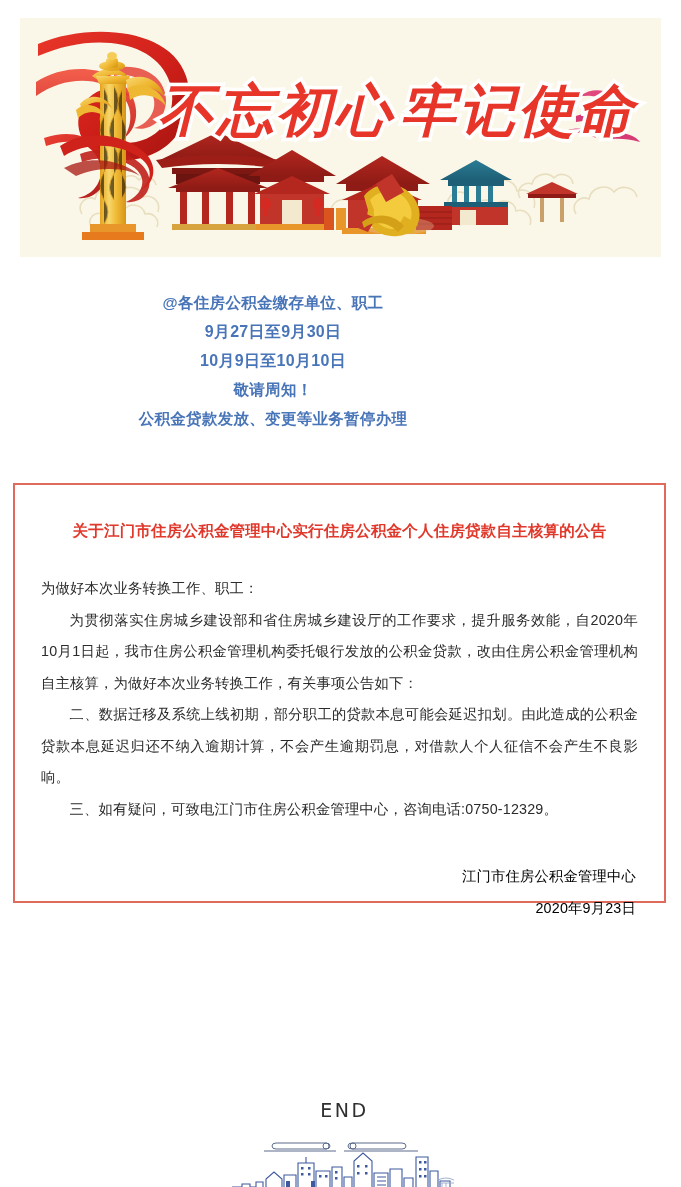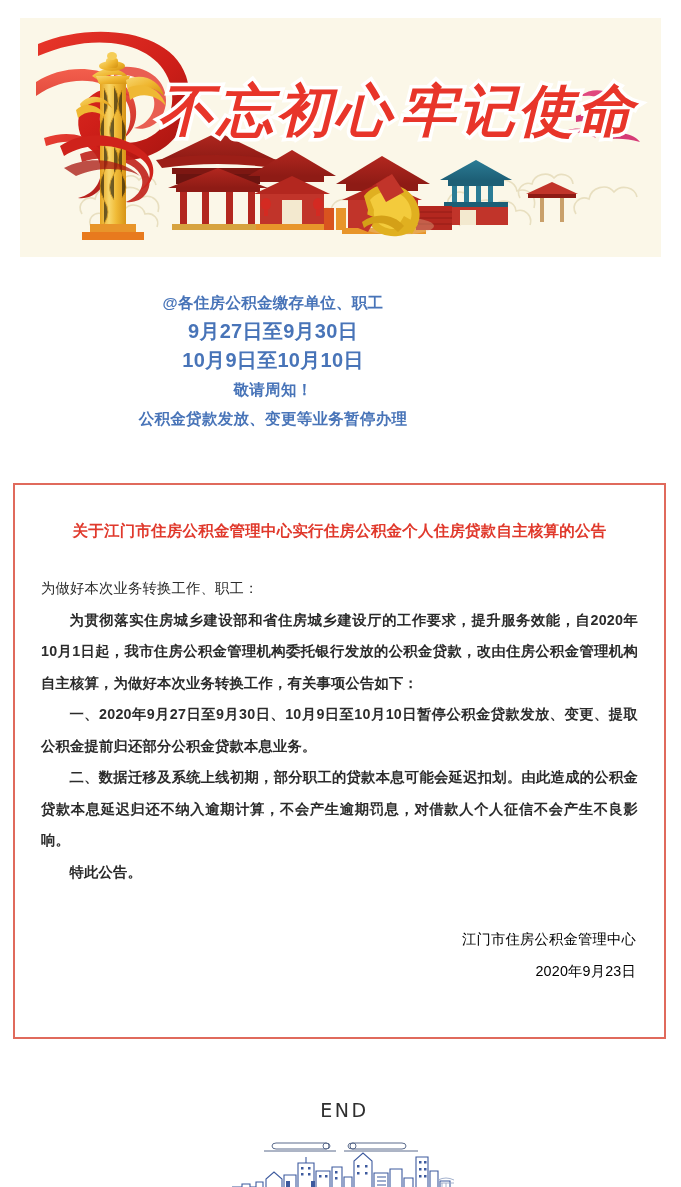--- a/index.html
+++ b/index.html
@@ -37,30 +37,30 @@
   }
   .notice-line {
     color: #4874b8;
     font-weight: bold;
     font-size: 15.5px;
     line-height: 29px;
     letter-spacing: 0.3px;
     white-space: nowrap;
   }
   .notice-line.num {
-    font-size: 20px;
+    font-size: 16px;
   }
 
   
   .announce-box {
     position: absolute;
     left: 13px;
     top: 483px;
     width: 653px;
-    height: 556px;
+    height: 420px;
     border: 2px solid #e06a5c;
     box-sizing: border-box;
     background: #ffffff;
   }
   .announce-title {
     color: #e0392c;
     font-weight: bold;
     font-size: 15.5px;
     line-height: 28px;
     text-align: center;
@@ -70,21 +70,21 @@
   .announce-body {
     margin: 28px 26px 0 26px;
     color: #2b2b2b;
     font-size: 14.3px;
     line-height: 31.5px;
     text-align: justify;
     text-justify: inter-ideograph;
     letter-spacing: 0.2px;
   }
   .announce-body p { margin: 0; }
-  .announce-body p.indent { text-indent: 2em; font-weight: bold; }
+  .announce-body p.indent { text-indent: 2em; }
   .sign-block {
     margin: 36px 28px 0 26px;
     color: #000000;
     font-size: 14.3px;
     line-height: 31.5px;
     text-align: right;
     letter-spacing: 0.2px;
   }
   .sign-block div { margin: 0; }
 
@@ -296,23 +296,22 @@
   <div class="notice-line num">10月9日至10月10日</div>
   <div class="notice-line">敬请周知！</div>
   <div class="notice-line">公积金贷款发放、变更等业务暂停办理</div>
 </div>
 
 <div class="announce-box">
   <div class="announce-title">关于江门市住房公积金管理中心实行住房公积金个人住房贷款自主核算的公告</div>
   <div class="announce-body">
     <p>为做好本次业务转换工作、职工：</p>
     <p class="indent">为贯彻落实住房城乡建设部和省住房城乡建设厅的工作要求，提升服务效能，自2020年10月1日起，我市住房公积金管理机构委托银行发放的公积金贷款，改由住房公积金管理机构自主核算，为做好本次业务转换工作，有关事项公告如下：</p>
-    <p class="indent">一、2020年9月27日至9月30日、10月9日至10月10日暂停公积金贷款发放、变更、提取公积金提前归还部分公积金贷款本息业务。</p>
     <p class="indent">二、数据迁移及系统上线初期，部分职工的贷款本息可能会延迟扣划。由此造成的公积金贷款本息延迟归还不纳入逾期计算，不会产生逾期罚息，对借款人个人征信不会产生不良影响。</p>
-    <p class="indent">特此公告。</p>
+    <p class="indent">三、如有疑问，可致电江门市住房公积金管理中心，咨询电话:0750-12329。</p>
   </div>
   <div class="sign-block">
     <div>江门市住房公积金管理中心</div>
     <div>2020年9月23日</div>
   </div>
 </div>
 
 <div class="footer">
   <div class="end-label">END</div>
   <div class="skyline-wrap">

